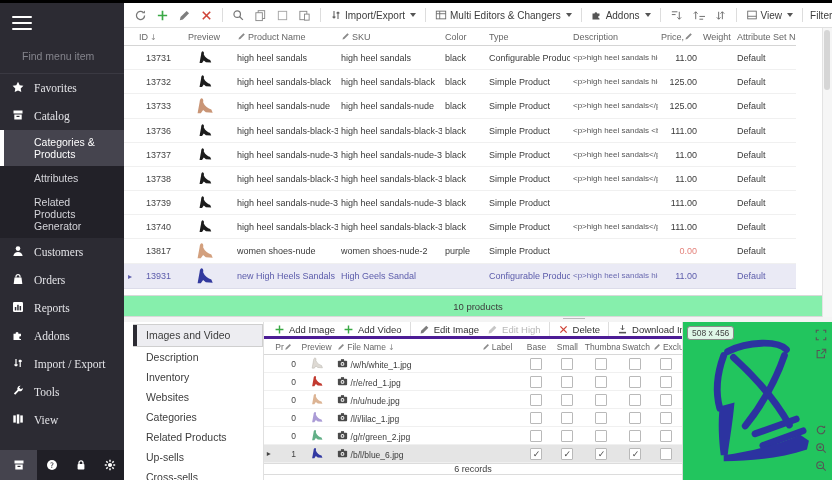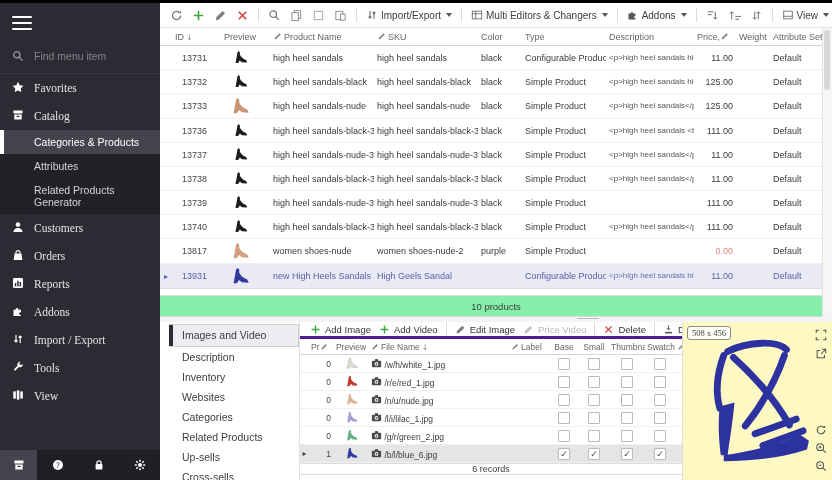--- a/index.html
+++ b/index.html
@@ -1,21 +1,21 @@
 <!DOCTYPE html>
 <html><head>
 <meta charset="utf-8">
 <style>
   html,body{margin:0;padding:0;}
   body{width:832px;height:480px;overflow:hidden;background:#fff;
        font-family:"Liberation Sans","DejaVu Sans",sans-serif;-webkit-font-smoothing:antialiased;}
   .app{width:832px;height:480px;display:flex;border-top:3px solid #000;box-sizing:border-box;position:relative;}
 
   
-  .sidebar{width:160px;background:#2c2b33;color:#e4e4e8;display:flex;flex-direction:column;flex:none;position:relative;}
+  .sidebar{width:124px;background:#2c2b33;color:#e4e4e8;display:flex;flex-direction:column;flex:none;position:relative;}
   .hamburger{padding:9px 12px 7px;cursor:pointer;}
   .hamburger .bar{width:20px;height:2.5px;background:#fff;margin:3.5px 0;border-radius:1px;}
   .side-search{display:flex;align-items:center;gap:8px;padding:8px 12px 10px;border-bottom:1px solid #3a3942;}
   .side-search input{background:transparent;border:none;outline:none;color:#cfcfd4;font-size:10.5px;width:100px;}
   .side-search input::placeholder{color:#84848c;}
   .side-item{display:flex;align-items:center;gap:10px;padding:7px 12px;font-size:11.5px;cursor:pointer;font-family:Liberation Serif, serif;}
   .side-item svg{flex:none;}
   .side-sub{padding:6px 12px 6px 34px;font-size:10.5px;color:#d4d4d9;cursor:pointer;background:#222128;}
   .side-sub.active{background:#45444e;color:#fff;position:relative;}
   .side-sub.active::before{content:"";position:absolute;left:0;top:0;bottom:0;width:4px;background:#fff;}
@@ -67,21 +67,21 @@
   table.itbl{border-collapse:collapse;table-layout:fixed;font-size:8.5px;color:#3a3a3a;width:100%;}
   table.itbl th{font-weight:normal;color:#666;text-align:left;border-bottom:1px solid #d8d8d8;height:15px;padding:0 2px;white-space:nowrap;overflow:hidden;font-size:8.5px;}
   table.itbl td{border-bottom:1px solid #f0f0f0;padding:0 2px;height:16px;white-space:nowrap;overflow:hidden;}
   table.itbl td.cb,table.itbl th.cb{text-align:center;}
   table.itbl tr.sel2{background:#e5e5e5;}
   .checkbox{display:inline-block;width:10px;height:10px;border:1px solid #b9b9b9;background:#fff;border-radius:1px;
             font-family:"DejaVu Sans",sans-serif;font-size:9px;line-height:10px;color:#4a4a4a;text-align:center;vertical-align:middle;}
   .records-bar{height:17px;border-top:1px solid #dcdcdc;border-bottom:1px solid #dcdcdc;display:flex;align-items:center;justify-content:center;font-size:9px;color:#3c3c3c;margin-top:auto;margin-bottom:10px;}
 
   
-  .preview{width:149px;flex:none;border-left:1px solid #dcdcdc;position:relative;background:#fef9c3;font-family:Liberation Serif, serif;}
+  .preview{width:149px;flex:none;border-left:1px solid #dcdcdc;position:relative;background:#22c55e;}
   .size-badge{position:absolute;left:4px;top:4px;border:1px solid #8a8a8a;border-radius:3px;font-size:8.5px;color:#444;padding:1px 4px;background:rgba(255,255,255,.85);z-index:2;}
   .pv-icon{position:absolute;cursor:pointer;z-index:2;}
   .shoe-stage{position:absolute;inset:0;display:flex;align-items:center;justify-content:center;}
 </style>
 </head>
 <body>
 
 <div class="app">
 
   <aside class="sidebar">
@@ -534,21 +534,21 @@
           <span class="tbtn">
               <svg width="11" height="11" viewBox="0 0 14 14">
                 <path d="M9.3 2.1l2.6 2.6-6.6 6.6L2 12l.7-3.3z" fill="#7d7d7d"></path>
               </svg>
               <span>Edit Image</span>
             </span>
           <span class="tbtn disabled">
               <svg width="11" height="11" viewBox="0 0 14 14">
                 <path d="M9.3 2.1l2.6 2.6-6.6 6.6L2 12l.7-3.3z" fill="#c6c6c6"></path>
               </svg>
-              <span>Price Video</span>
+              <span>Edit High</span>
             </span>
           <span class="sep"></span>
           <span class="tbtn">
               <svg width="11" height="11" viewBox="0 0 14 14">
                 <path d="M3 3l8 8M11 3l-8 8" stroke="#cf4438" stroke-width="1.7"></path>
               </svg>
               <span>Delete</span>
             </span>
           <span class="sep"></span>
           <span class="tbtn">

